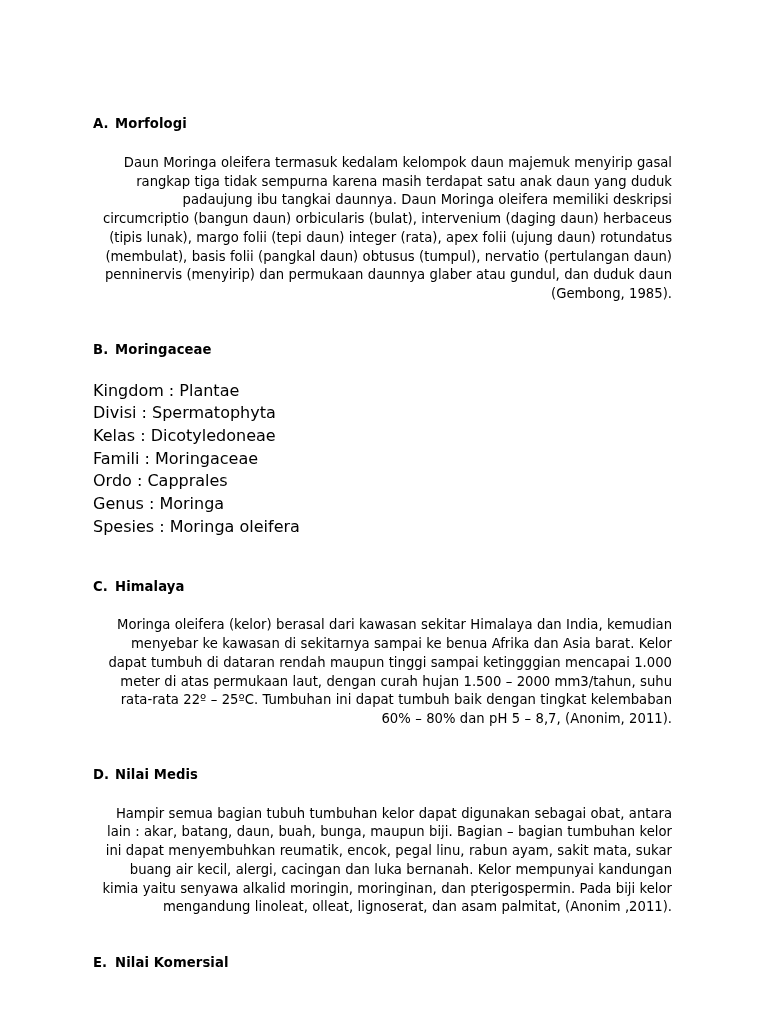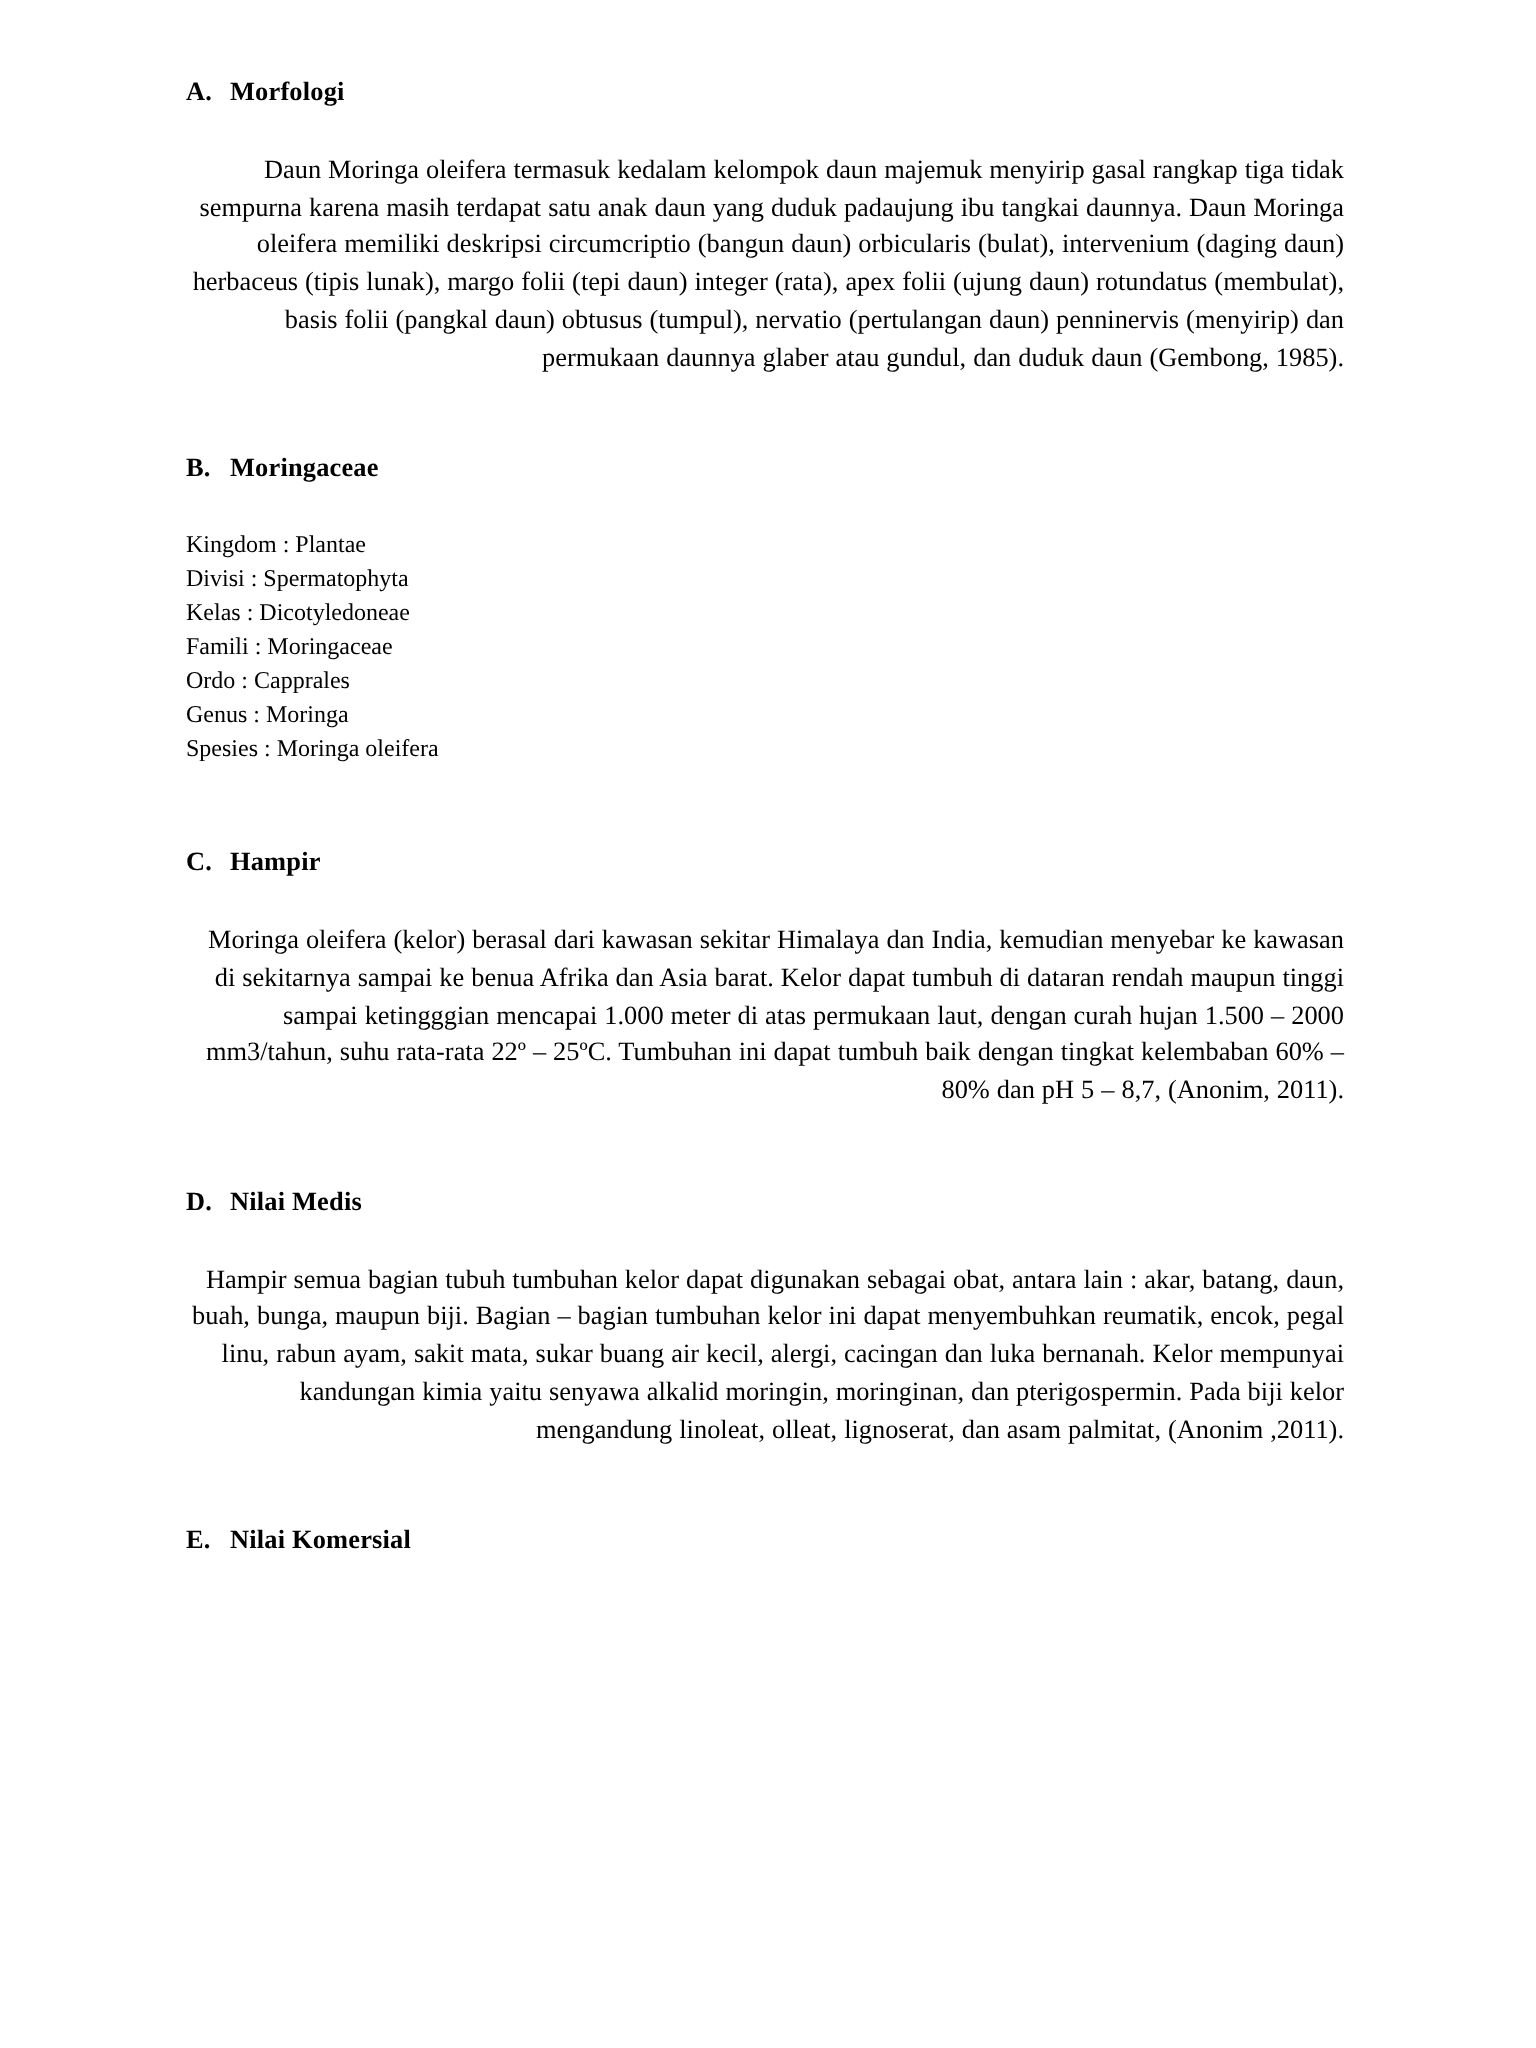--- a/index.html
+++ b/index.html
@@ -13,22 +13,21 @@
     font-family: "DejaVu Sans", sans-serif;
     color: #000000;
     overflow: hidden;
   }
   .page {
     position: relative;
     width: 768px;
     height: 1024px;
     background: #ffffff;
     box-sizing: border-box;
-    padding: 38px 96px 0 93px;
-    font-family: Liberation Serif, serif;
+    padding: 116px 96px 0 93px;
   }
   .section {
     margin: 0;
   }
   .section-heading {
     font-size: 13.2px;
     font-weight: bold;
     letter-spacing: 0.1px;
     margin: 0 0 22px 0;
     line-height: 1.2;
@@ -44,21 +43,21 @@
     text-align: right;
     word-spacing: 0.2px;
   }
   .gap-after-para {
     height: 38px;
   }
   .gap-after-list {
     height: 40px;
   }
   .class-list {
-    font-size: 12px;
+    font-size: 16px;
     line-height: 1.42;
     margin: 0;
     padding: 0;
     list-style: none;
   }
   .class-list li {
     margin: 0;
   }
   .intro-line {
     font-size: 13.2px;
@@ -90,21 +89,21 @@
       <li>Famili : Moringaceae</li>
       <li>Ordo : Capprales</li>
       <li>Genus : Moringa</li>
       <li>Spesies : Moringa oleifera</li>
     </ul>
   </div>
   <div class="gap-after-list"></div>
 
   <div class="section">
     <div class="section-heading">
-      <span class="letter">C.</span><span>Hampir</span>
+      <span class="letter">C.</span><span>Himalaya</span>
     </div>
     <p class="body-text">Moringa oleifera (kelor) berasal dari kawasan sekitar Himalaya dan India, kemudian menyebar ke kawasan di sekitarnya sampai ke benua Afrika dan Asia barat. Kelor dapat tumbuh di dataran rendah maupun tinggi sampai ketingggian mencapai 1.000 meter di atas permukaan laut, dengan curah hujan 1.500 – 2000 mm3/tahun, suhu rata-rata 22º – 25ºC. Tumbuhan ini dapat tumbuh baik dengan tingkat kelembaban 60% – 80% dan pH 5 – 8,7, (Anonim, 2011).</p>
   </div>
   <div class="gap-after-para"></div>
 
   <div class="section">
     <div class="section-heading">
       <span class="letter">D.</span><span>Nilai Medis</span>
     </div>
     <p class="body-text">Hampir semua bagian tubuh tumbuhan kelor dapat digunakan sebagai obat, antara lain : akar, batang, daun, buah, bunga, maupun biji. Bagian – bagian tumbuhan kelor ini dapat menyembuhkan reumatik, encok, pegal linu, rabun ayam, sakit mata, sukar buang air kecil, alergi, cacingan dan luka bernanah. Kelor mempunyai kandungan kimia yaitu senyawa alkalid moringin, moringinan, dan pterigospermin. Pada biji kelor mengandung linoleat, olleat, lignoserat, dan asam palmitat, (Anonim ,2011).</p>

